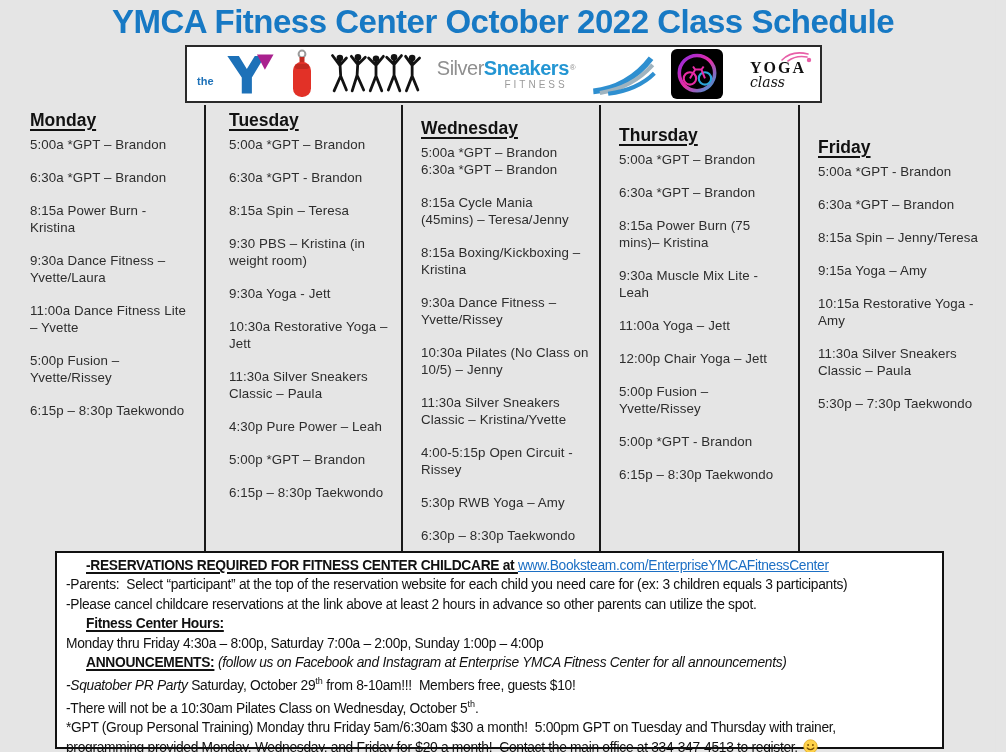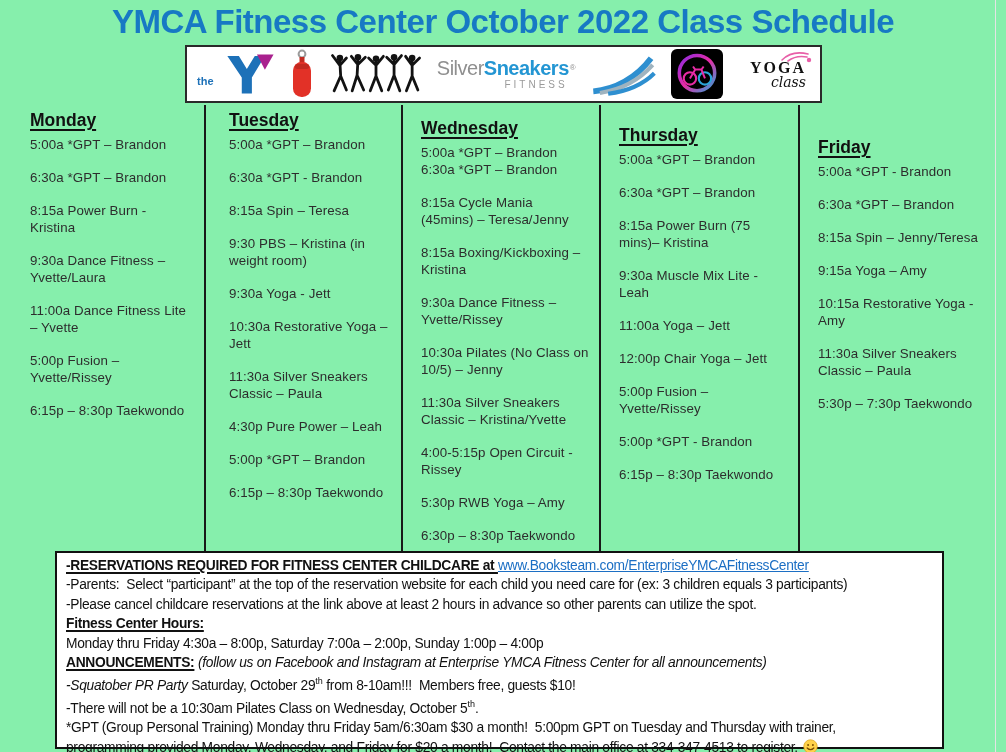--- a/index.html
+++ b/index.html
@@ -1,21 +1,21 @@
 <!DOCTYPE html>
 <html><head>
 <meta charset="utf-8">
 <style>
   * { margin: 0; padding: 0; box-sizing: border-box; }
   html, body { background: #ffffff; }
   .page {
     position: relative;
     width: 1006px;
     height: 752px;
-    background: #86efac;
+    background: #e5e5e5;
     font-family: "Liberation Sans", sans-serif;
     color: #1c1c1c;
     overflow: hidden;
   }
   .right-edge-line {
     position: absolute; top: 0; bottom: 0; right: 10px;
     width: 1px; background: #e4e4e4;
   }
   
   .main-title {
@@ -45,21 +45,21 @@
   .ss-logo { display: flex; flex-direction: column; line-height: 1; }
   .ss-row { display: flex; align-items: center; }
   .ss-silver { color: #8f8f8f; font-size: 20px; font-weight: 400; letter-spacing: -0.5px; }
   .ss-sneakers { color: #2496d3; font-size: 20px; font-weight: bold; letter-spacing: -0.5px; }
   .ss-reg { color: #8f8f8f; font-size: 8px; margin-left: 1px; }
   .ss-fitness { color: #9a9a9a; font-size: 10px; letter-spacing: 3px; align-self: flex-end; margin-top: 2px; margin-right: 8px; }
   .bike-tile {
     width: 52px; height: 50px; background: #000; border-radius: 6px;
     display: flex; align-items: center; justify-content: center;
   }
-  .yoga-logo { display: flex; flex-direction: column; align-items: flex-end; line-height: 1; position: relative; margin-left: 12px; }
+  .yoga-logo { display: flex; flex-direction: column; align-items: flex-start; line-height: 1; position: relative; margin-left: 12px; }
   .yoga-word { color: #111; font-size: 16px; font-weight: bold; letter-spacing: 2px; font-family: "Liberation Serif", serif; }
   .yoga-class { color: #111; font-size: 14px; font-style: italic; font-family: "DejaVu Serif", serif; margin-top: -1px; }
   .yoga-doodle { position: absolute; top: -12px; right: -6px; }
   
   .schedule-row {
     position: absolute;
     left: 0; top: 105px;
     width: 1006px; height: 446px;
     display: flex;
   }
@@ -99,20 +99,21 @@
     line-height: 19.4px;
     letter-spacing: -0.3px;
     color: #111;
   }
   .fline { white-space: pre; overflow: hidden; }
   .bold-ul {
     font-weight: bold;
     text-decoration: underline;
     text-decoration-thickness: 1.8px;
     text-underline-offset: 2px;
+    margin-left: 20px;
   }
   .italic { font-style: italic; }
   .link {
     color: #1c6fc4;
     text-decoration: underline;
     cursor: pointer;
   }
   sup { font-size: 9px; letter-spacing: 0; }
   .smiley { display: inline-block; vertical-align: -2px; margin-left: 2px; }
 </style>

